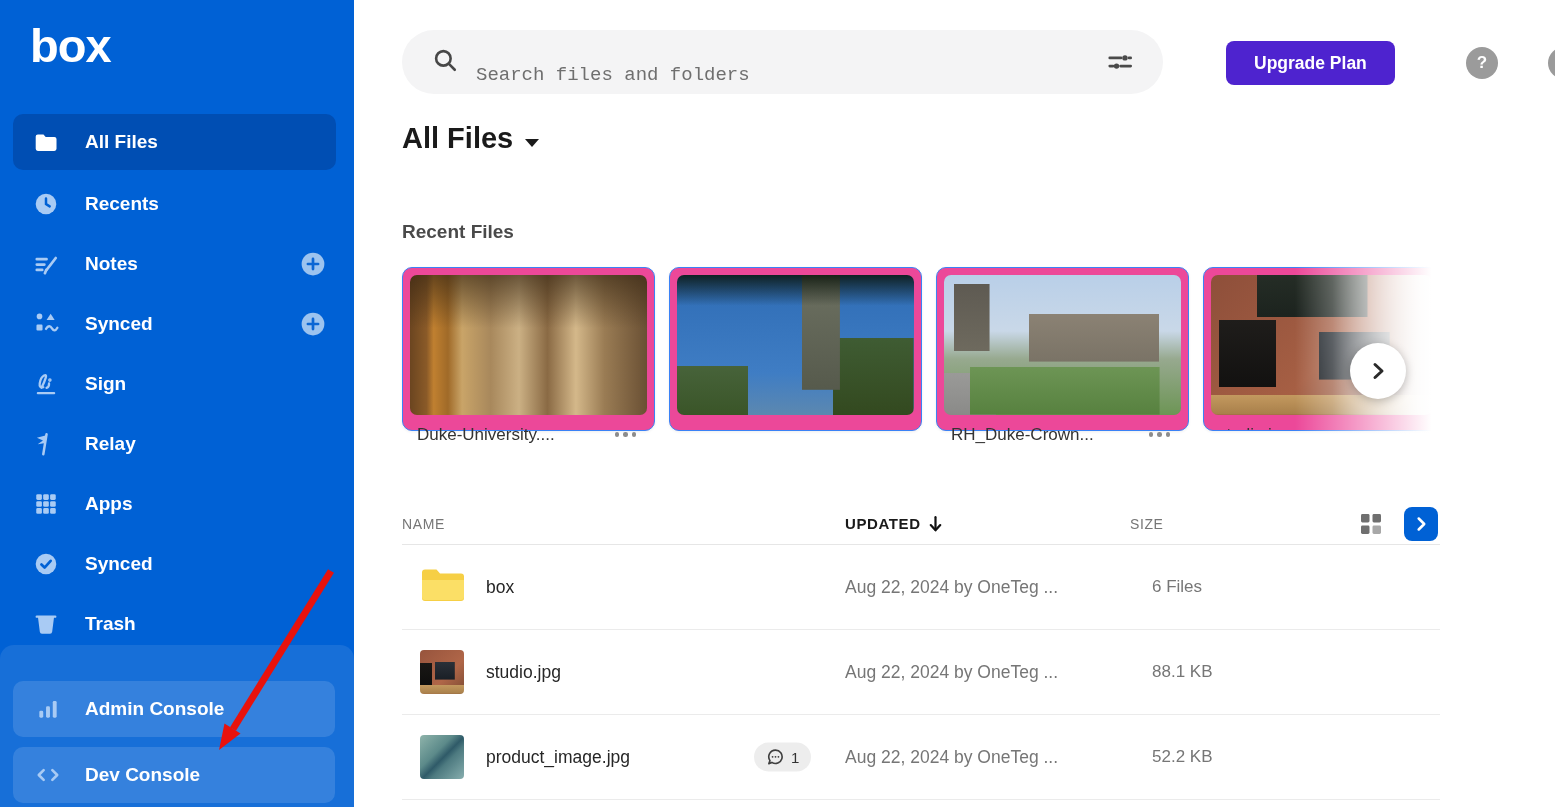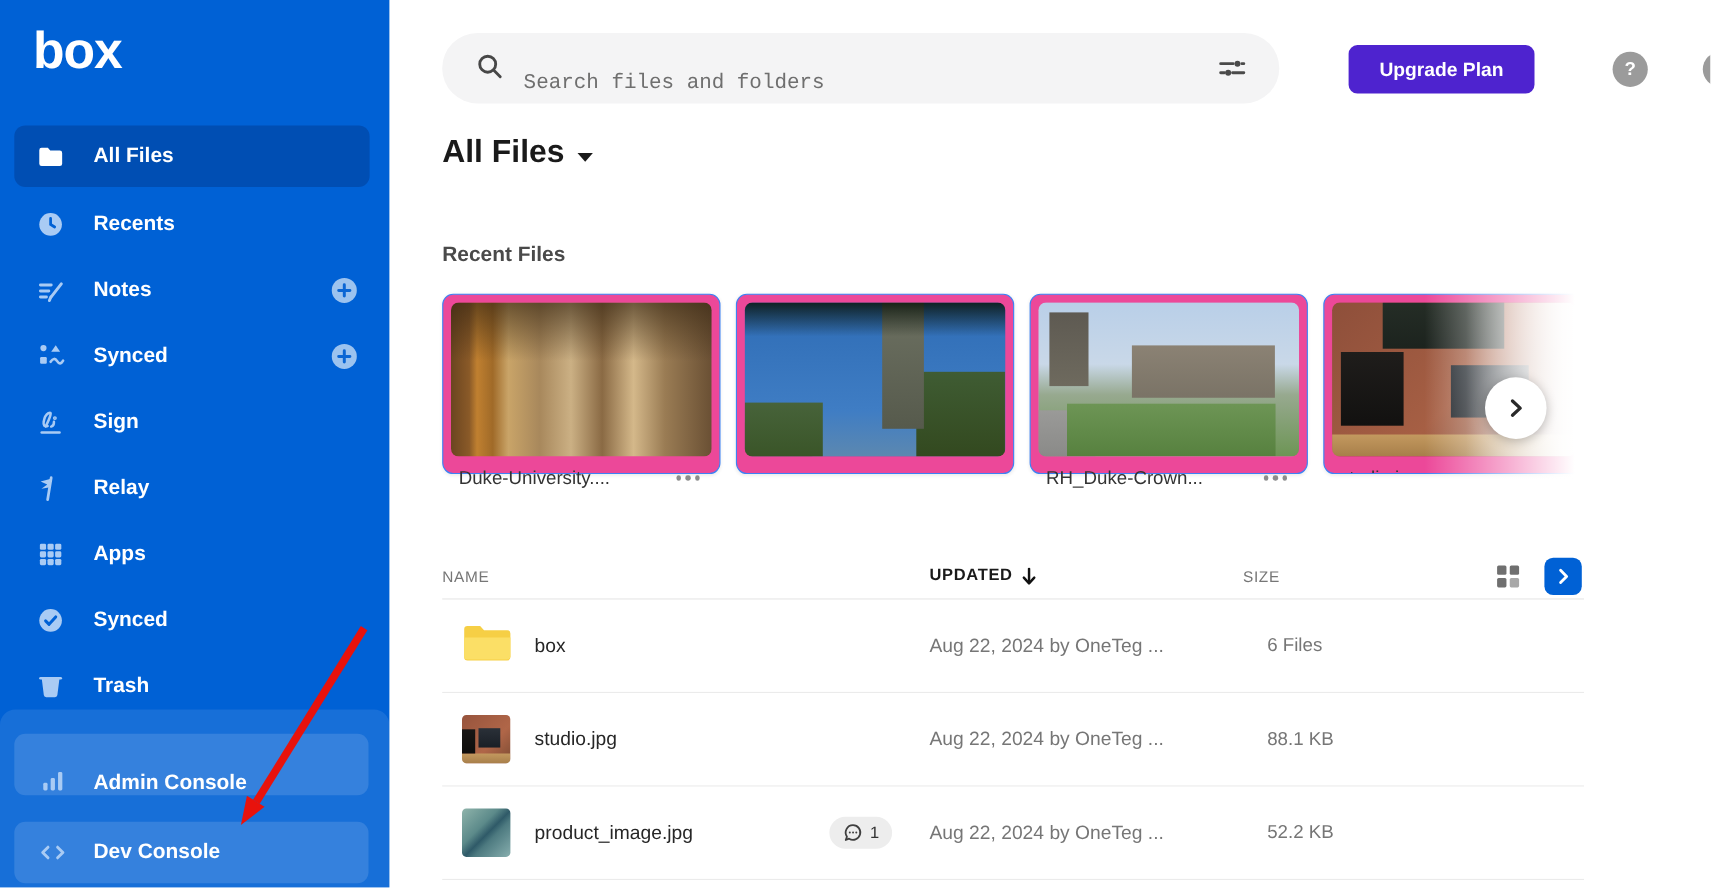--- a/index.html
+++ b/index.html
@@ -12,21 +12,21 @@
   .nav { position:absolute; left:0; top:114px; width:354px; }
   .nav-item { position:relative; display:flex; align-items:center; height:60px; padding-left:33px; cursor:pointer; }
   .nav-item.selected { background:#004eb3; border-radius:10px; margin:0 18px 0 13px; padding-left:20px; height:56px; margin-bottom:4px; }
   .nicon { width:26px; height:26px; display:flex; align-items:center; justify-content:center; color:#a9cbf4; flex:0 0 26px; }
   .nav-item.selected .nicon { color:#ffffff; }
   .nlabel { color:#fff; font-size:19px; font-weight:700; margin-left:26px; }
   .plus { position:absolute; right:28px; top:50%; transform:translateY(-50%); width:26px; height:26px; }
   .sidebar-footer { position:absolute; left:0; bottom:0; width:354px; height:162px; background:rgba(255,255,255,0.09); border-radius:14px 14px 0 0; }
   .footer-btn { position:absolute; left:13px; width:322px; height:56px; background:rgba(255,255,255,0.13); border-radius:10px; display:flex; align-items:center; padding-left:22px; cursor:pointer; }
   .footer-btn .nlabel { margin-left:24px; }
-  .fb-admin { top:22px;align-items:flex-end; }
+  .fb-admin { top:36px; }
   .fb-dev { top:102px; }
 
   
   .annotation { position:absolute; left:0; top:0; z-index:40; pointer-events:none; }
 
   
   .search-bar { position:absolute; left:402px; top:30px; width:761px; height:64px; background:#f4f4f5; border-radius:33px; display:flex; align-items:center; padding:0 30px; }
   .search-input { flex:1; border:none; outline:none; background:transparent; font-size:19px; color:#333; margin-left:18px; font-family:Liberation Mono, monospace;margin-top:26px; }
   .search-input::placeholder { color:#6f6f6f; opacity:1; }
   .filter-btn { width:26px; height:26px; cursor:pointer; flex:0 0 26px; }

